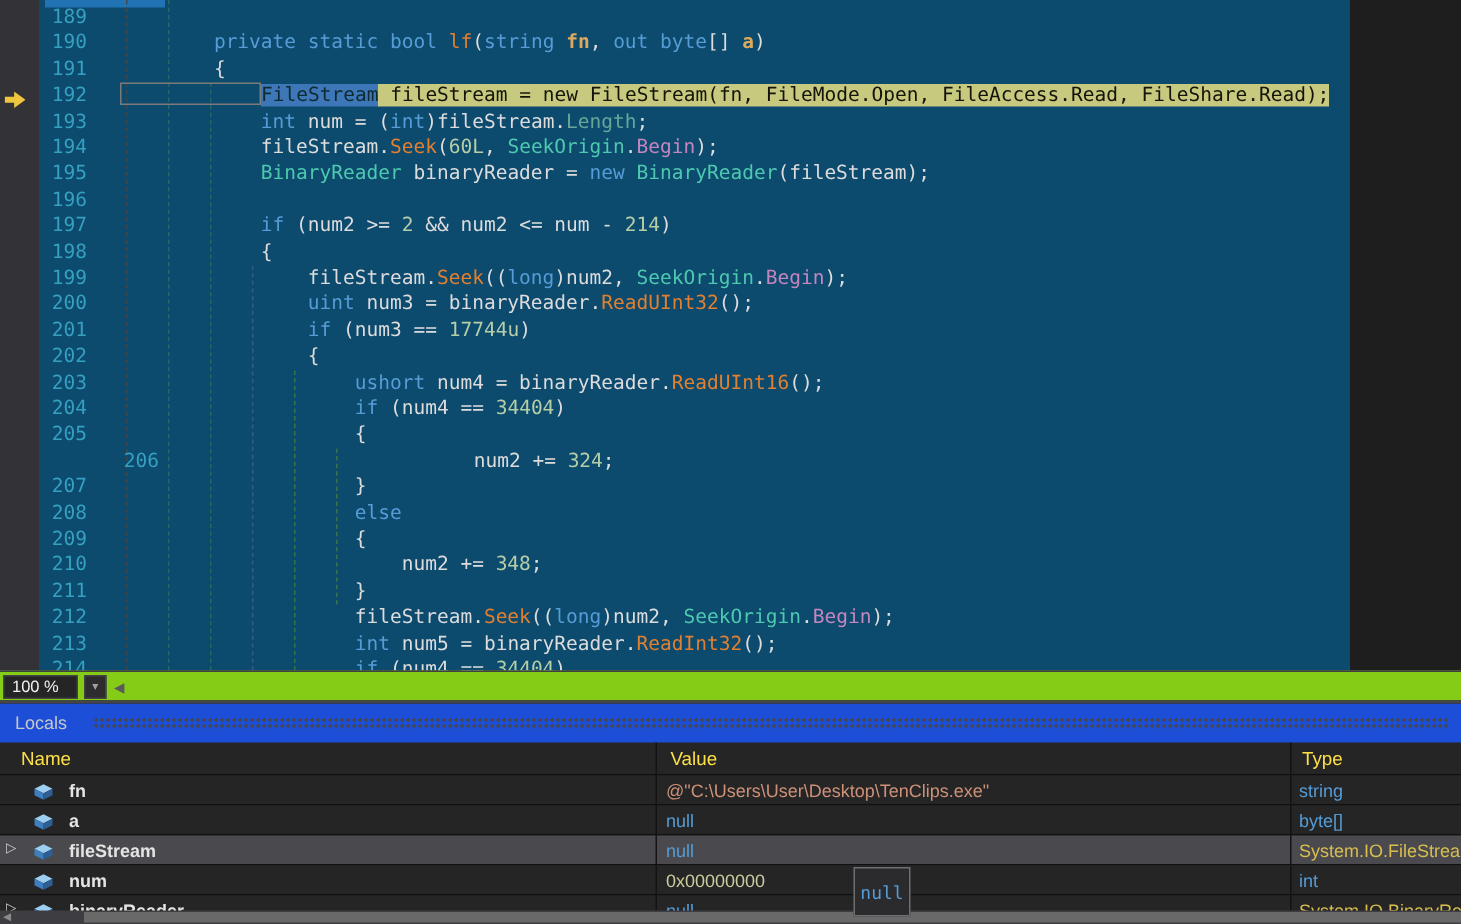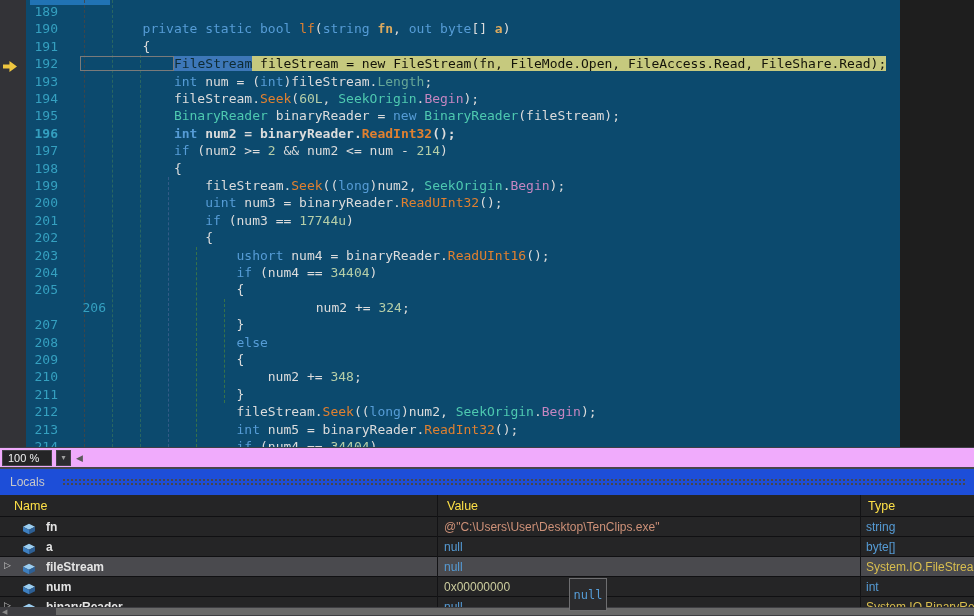--- a/index.html
+++ b/index.html
@@ -26,21 +26,21 @@
   .tk-e  { color:#c586c0; }
   .tk-p  { color:#dcdcdc; }
   .tk-pr { color:#66a797; }
   .tk-pa { color:#dcaa5e; font-weight:bold; }
   .tk-ws { display:inline-block; width:94px; height:15px; border:1px solid #7a7a7a; vertical-align:-3px; }
   .tk-sel { background:#3d77b8; color:#0e2b33; }
   .tk-hl  { background:#c6c97e; color:#14140a; }
 
   
   .zoombar { position:absolute; left:0; top:447px; width:974px; height:20px;
-    background:#f0abfc; border-top:1px solid #3f3f46; }
+    background:#84cc16; border-top:1px solid #3f3f46; }
   .zoom-combo { position:absolute; left:2px; top:2px; width:50px; height:16px; background:#252526;
     border:1px solid #434346; color:#f1f1f1; font-size:11px; line-height:14px; padding-left:5px; }
   .zoom-drop { position:absolute; left:56px; top:2px; width:15px; height:16px; background:#2d2d30;
     border:1px solid #434346; color:#a0a0a0; font-size:8px; text-align:center; line-height:14px; }
   .hs-left { position:absolute; left:76px; top:5px; color:#5a5a5a; font-size:9px; line-height:10px; }
 
   
   .locals { position:absolute; left:0; top:467px; width:974px; height:149px;
     background:#252526; border-top:2px solid #46464a; overflow:hidden; }
   .locals-title { position:relative; height:26px; background:#1d4ed8; }
@@ -84,21 +84,21 @@
   <div class="guide" style="left:224px; top:299px; height:104px; border-color:#3f7a44;"></div>
 
   <div id="code-area">
       <div class="code-line" style="top: 3px;"><span class="lnum">189</span></div>
       <div class="code-line" style="top: 20.4px;"><span class="lnum">190</span><span class="lcontent" style="left: 142.6px;"><span class="tk-k">private</span><span class="tk-p"> </span><span class="tk-k">static</span><span class="tk-p"> </span><span class="tk-k">bool</span><span class="tk-p"> </span><span class="tk-m">lf</span><span class="tk-p">(</span><span class="tk-k">string</span><span class="tk-p"> </span><span class="tk-pa">fn</span><span class="tk-p">, </span><span class="tk-k">out</span><span class="tk-p"> </span><span class="tk-k">byte</span><span class="tk-p">[] </span><span class="tk-pa">a</span><span class="tk-p">)</span></span></div>
       <div class="code-line" style="top: 37.8px;"><span class="lnum">191</span><span class="lcontent" style="left: 142.6px;"><span class="tk-p">{</span></span></div>
       <div class="code-line" style="top: 55.2px;"><span class="lnum">192</span><span class="lcontent" style="left: 80px;"><span class="tk-ws"></span><span class="tk-sel">FileStream</span><span class="tk-hl"> fileStream = new FileStream(fn, FileMode.Open, FileAccess.Read, FileShare.Read);</span></span></div>
       <div class="code-line" style="top: 72.6px;"><span class="lnum">193</span><span class="lcontent" style="left: 173.9px;"><span class="tk-k">int</span><span class="tk-p"> num = (</span><span class="tk-k">int</span><span class="tk-p">)fileStream.</span><span class="tk-pr">Length</span><span class="tk-p">;</span></span></div>
       <div class="code-line" style="top: 90px;"><span class="lnum">194</span><span class="lcontent" style="left: 173.9px;"><span class="tk-p">fileStream.</span><span class="tk-m">Seek</span><span class="tk-p">(</span><span class="tk-nu">60L</span><span class="tk-p">, </span><span class="tk-t">SeekOrigin</span><span class="tk-p">.</span><span class="tk-e">Begin</span><span class="tk-p">);</span></span></div>
       <div class="code-line" style="top: 107.4px;"><span class="lnum">195</span><span class="lcontent" style="left: 173.9px;"><span class="tk-t">BinaryReader</span><span class="tk-p"> binaryReader = </span><span class="tk-k">new</span><span class="tk-p"> </span><span class="tk-t">BinaryReader</span><span class="tk-p">(fileStream);</span></span></div>
-      <div class="code-line" style="top: 124.8px; font-weight: bold;"><span class="lnum">196</span><span class="lcontent" style="left: 173.9px;"><span class="tk-k">int</span><span class="tk-p"> num2 = binaryReader.</span><span class="tk-m">ReadInt32</span><span class="tk-p">();</span></span></div>
+      <div class="code-line" style="top: 124.8px;"><span class="lnum">196</span></div>
       <div class="code-line" style="top: 142.2px;"><span class="lnum">197</span><span class="lcontent" style="left: 173.9px;"><span class="tk-k">if</span><span class="tk-p"> (num2 &gt;= </span><span class="tk-nu">2</span><span class="tk-p"> &amp;&amp; num2 &lt;= num - </span><span class="tk-nu">214</span><span class="tk-p">)</span></span></div>
       <div class="code-line" style="top: 159.6px;"><span class="lnum">198</span><span class="lcontent" style="left: 173.9px;"><span class="tk-p">{</span></span></div>
       <div class="code-line" style="top: 177px;"><span class="lnum">199</span><span class="lcontent" style="left: 205.2px;"><span class="tk-p">fileStream.</span><span class="tk-m">Seek</span><span class="tk-p">((</span><span class="tk-k">long</span><span class="tk-p">)num2, </span><span class="tk-t">SeekOrigin</span><span class="tk-p">.</span><span class="tk-e">Begin</span><span class="tk-p">);</span></span></div>
       <div class="code-line" style="top: 194.4px;"><span class="lnum">200</span><span class="lcontent" style="left: 205.2px;"><span class="tk-k">uint</span><span class="tk-p"> num3 = binaryReader.</span><span class="tk-m">ReadUInt32</span><span class="tk-p">();</span></span></div>
       <div class="code-line" style="top: 211.8px;"><span class="lnum">201</span><span class="lcontent" style="left: 205.2px;"><span class="tk-k">if</span><span class="tk-p"> (num3 == </span><span class="tk-nu">17744u</span><span class="tk-p">)</span></span></div>
       <div class="code-line" style="top: 229.2px;"><span class="lnum">202</span><span class="lcontent" style="left: 205.2px;"><span class="tk-p">{</span></span></div>
       <div class="code-line" style="top: 247px; padding-left: 24px;"><span class="lnum">203</span><span class="lcontent" style="left: 236.5px;"><span class="tk-k">ushort</span><span class="tk-p"> num4 = binaryReader.</span><span class="tk-m">ReadUInt16</span><span class="tk-p">();</span></span></div>
       <div class="code-line" style="top: 264px;"><span class="lnum">204</span><span class="lcontent" style="left: 236.5px;"><span class="tk-k">if</span><span class="tk-p"> (num4 == </span><span class="tk-nu">34404</span><span class="tk-p">)</span></span></div>
       <div class="code-line" style="top: 281.4px;"><span class="lnum">205</span><span class="lcontent" style="left: 236.5px;"><span class="tk-p">{</span></span></div>
       <div class="code-line" style="top: 298.8px; margin-left: 48px;"><span class="lnum">206</span><span class="lcontent" style="left: 267.8px;"><span class="tk-p">num2 += </span><span class="tk-nu">324</span><span class="tk-p">;</span></span></div>

